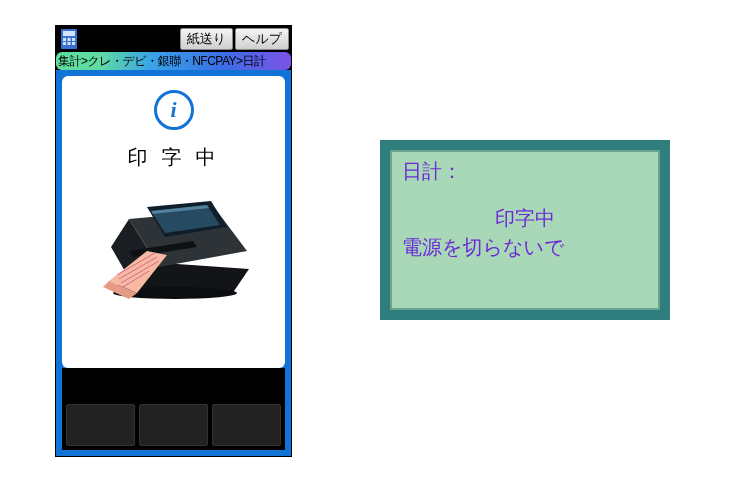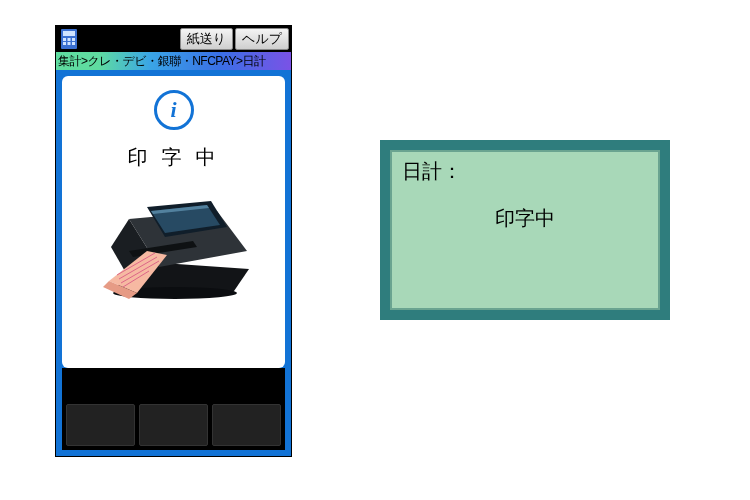--- a/index.html
+++ b/index.html
@@ -51,20 +51,21 @@
   .dev-breadcrumb {
     height: 18px;
     font-size: 12px;
     line-height: 18px;
     padding: 0 2px;
     letter-spacing: -0.5px;
     white-space: nowrap;
     overflow: hidden;
     background: linear-gradient(90deg,#5fdca0 0%, #5fdca0 18%, #3aa5e6 40%, #3a6fe6 70%, #7a52e6 100%);
     color: #000;
+    border-radius: 6px;
   }
   .dev-screen {
     flex: 1;
     background: #1273d6;
     padding: 6px;
     display: flex;
     flex-direction: column;
   }
   .dev-panel {
     background: #fff;
@@ -126,21 +127,21 @@
     padding: 10px;
     box-sizing: border-box;
   }
   .lcd-inner {
     width: 100%;
     height: 100%;
     background: #a8d8b8;
     border: 2px solid #6aa490;
     box-sizing: border-box;
     padding: 6px 10px;
-    color: #000000;
+    color: #6d28d9;
     font-size: 20px;
     line-height: 1.35;
     position: relative;
   }
   .lcd-title { font-size: 20px; }
   .lcd-status {
     text-align: center;
     margin-top: 20px;
   }
   .lcd-warn {
@@ -205,14 +206,15 @@
       <div class="slot"></div>
       <div class="slot"></div>
     </div>
   </div>
 </div>
 
 <div class="lcd">
   <div class="lcd-inner">
     <div class="lcd-title">日計：</div>
     <div class="lcd-status">印字中</div>
+    <div class="lcd-warn">電源を切らないで</div>
   </div>
 </div>
 
 </body></html>

